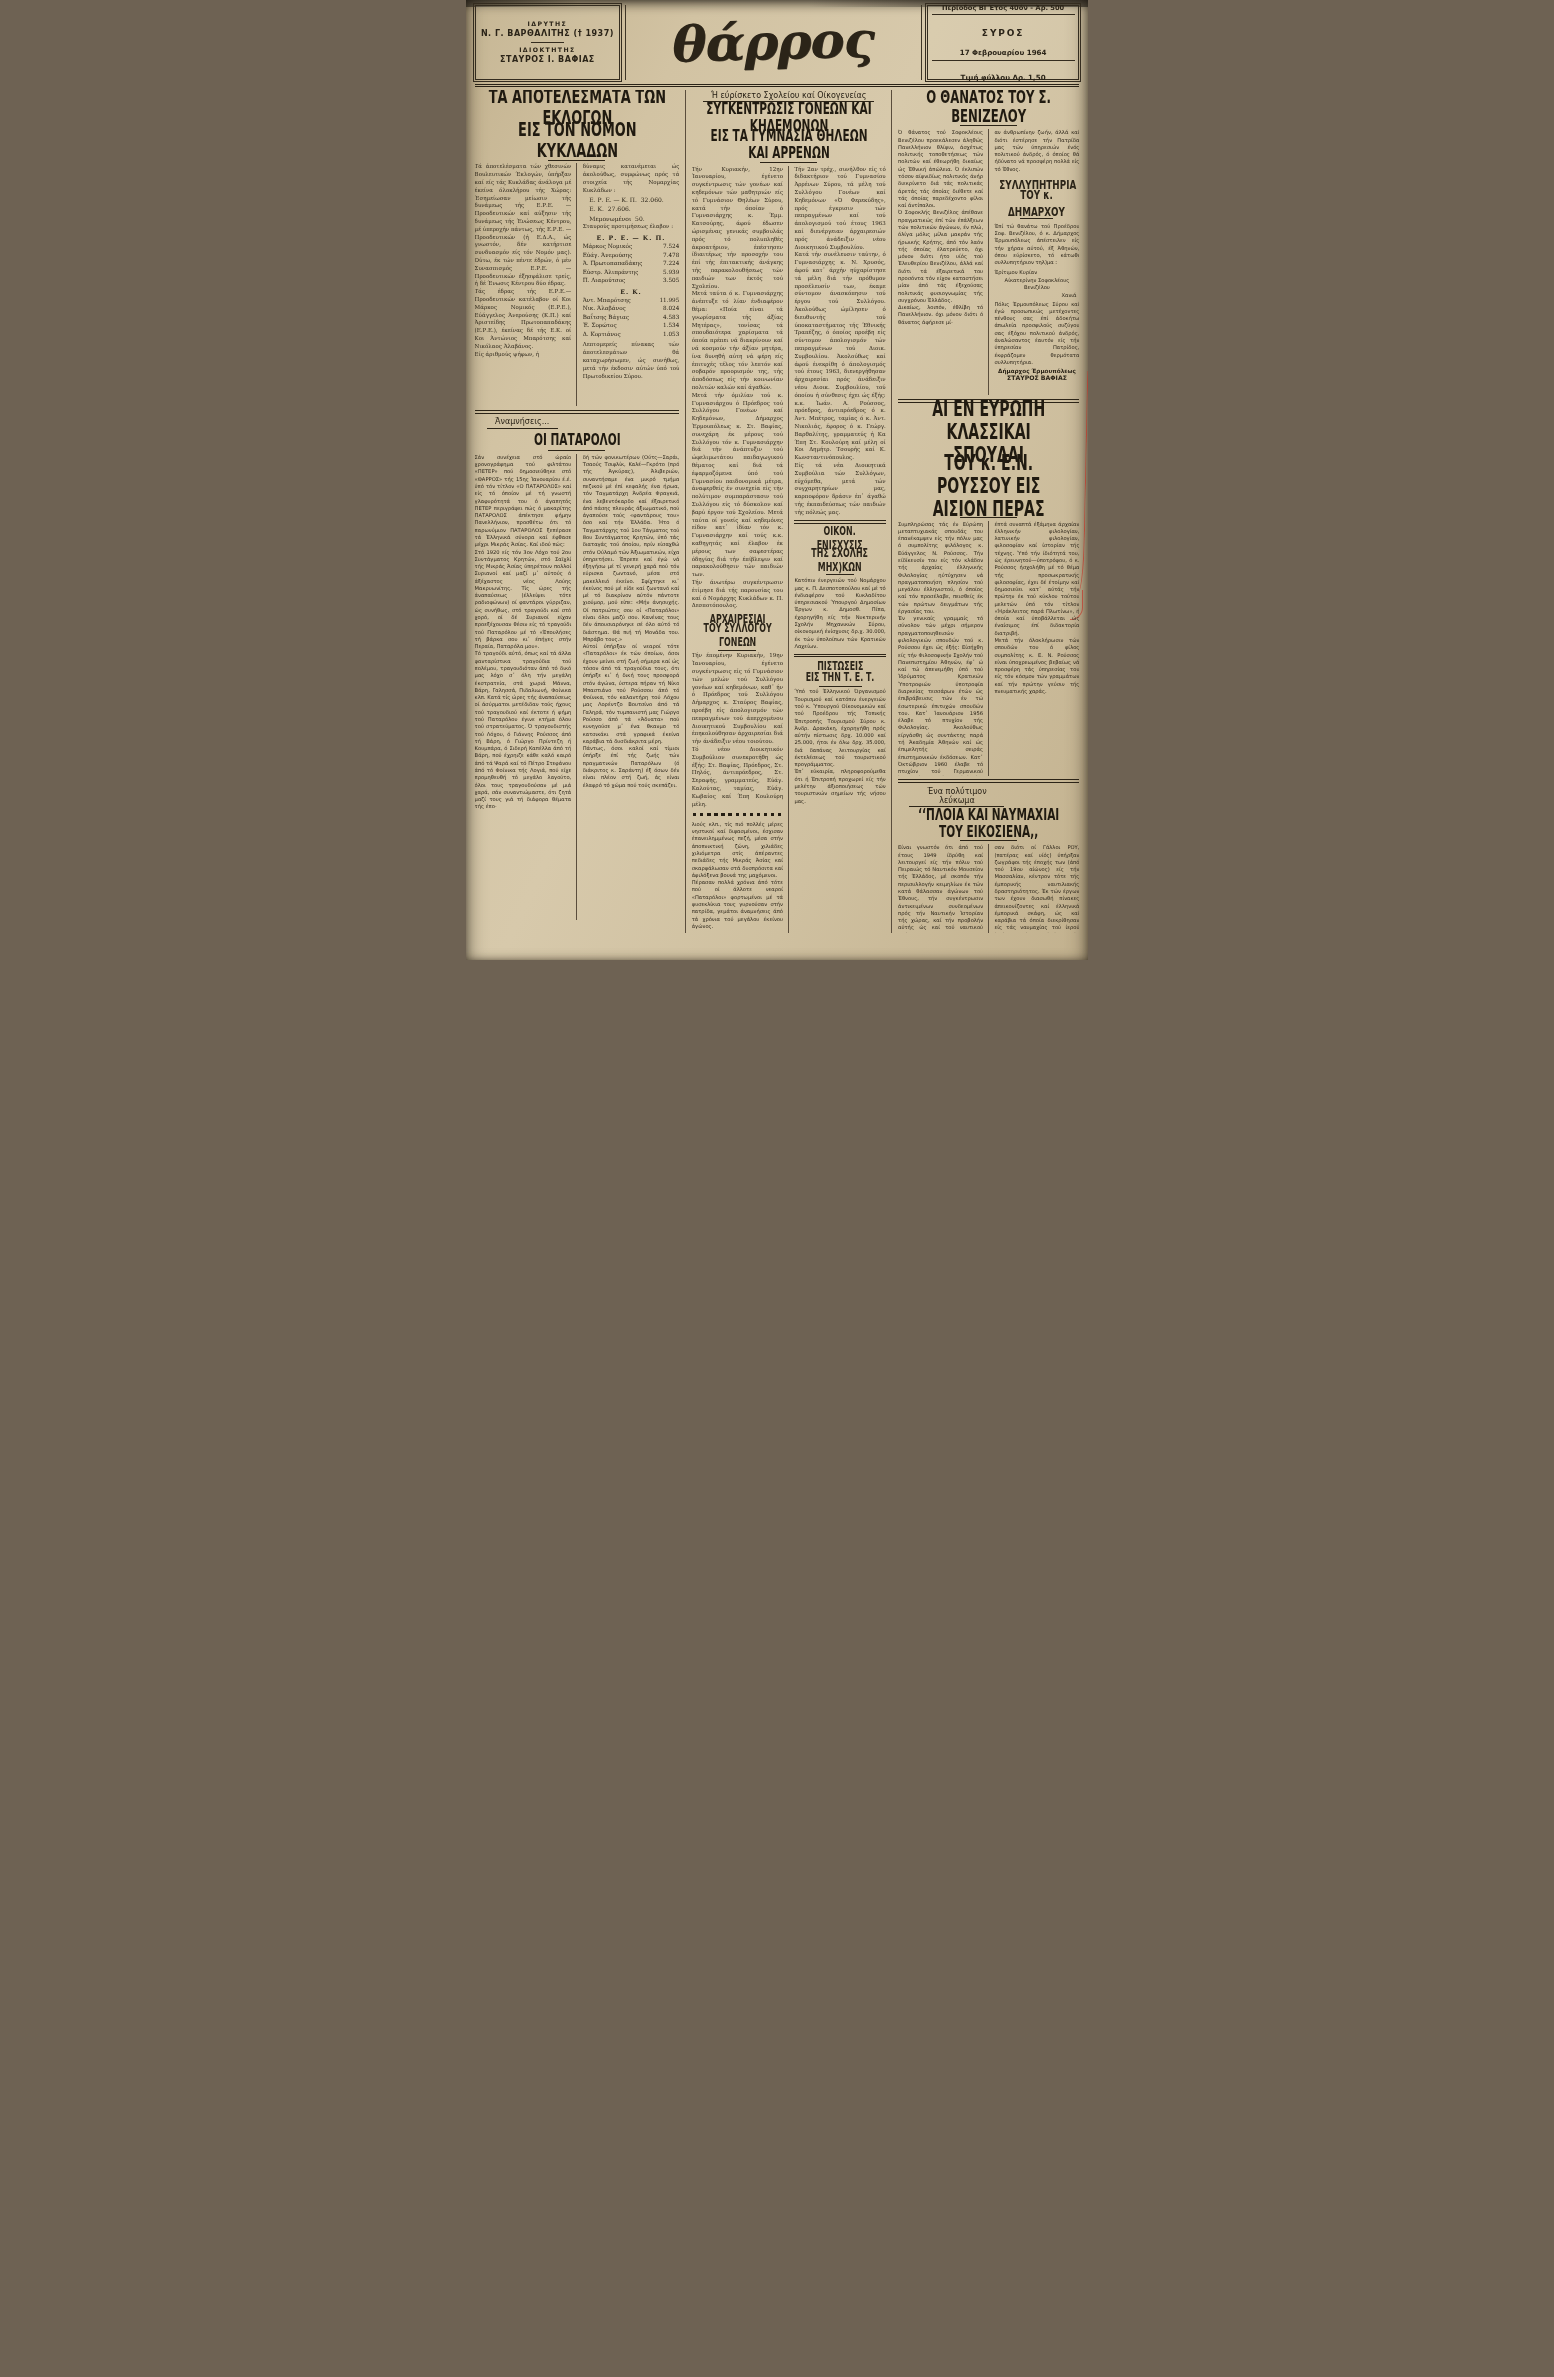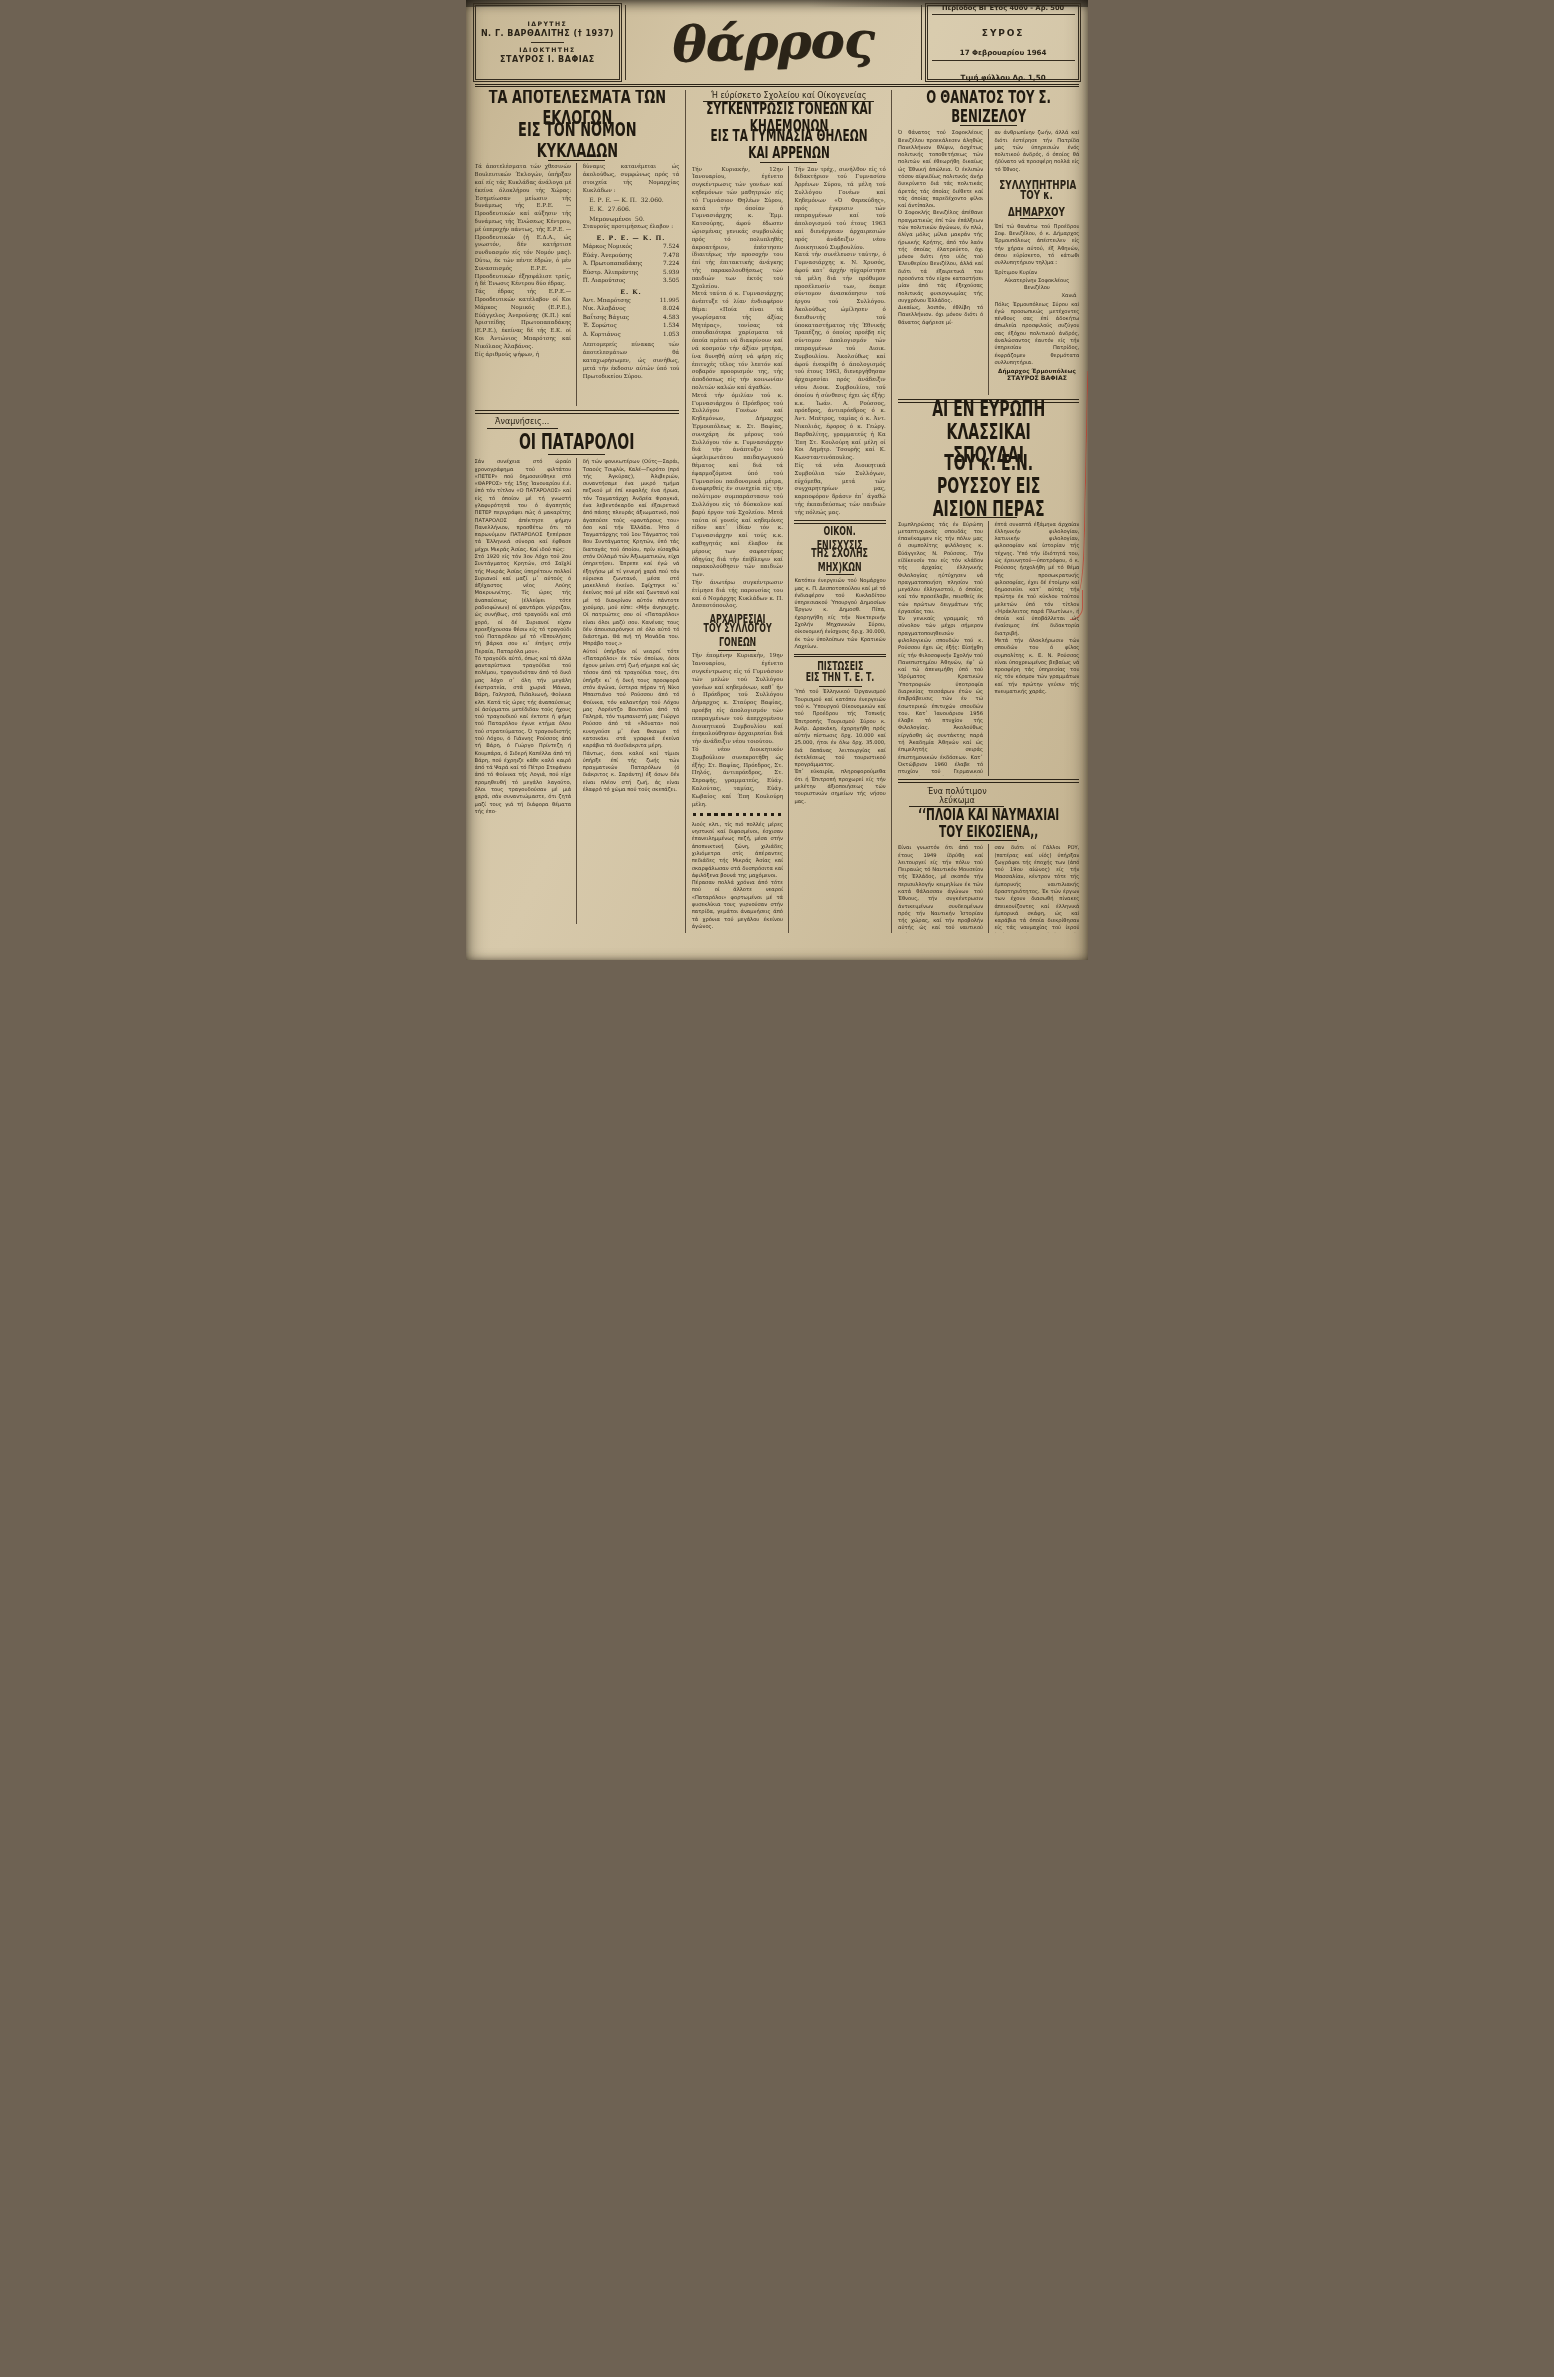--- a/index.html
+++ b/index.html
@@ -153,21 +153,21 @@
               <div class="vrow">
                   <span class="vn">Δ. Κορτιάνος</span>
                   <span class="vv">1.053</span>
                 </div>
             </div>
             <div class="serif" style="margin-top:2.9px">Λεπτομερείς πίνακας τών άποτελεσμάτων θά καταχωρήσωμεν, ώς συνήθως, μετά τήν έκδοσιν αύτών ύπό τού Πρωτοδικείου Σύρου.</div>
           </div>
         </div>
         <div class="hr2"></div>
         <div class="kick" style="text-align:center;margin-left:12px;width:71px">Άναμνήσεις...</div>
-        <div class="h-big" style="font-size:16px;margin-top:4.8px">
+        <div class="h-big" style="font-size:12px;margin-top:4.8px">
           <span class="squeeze">ΟΙ ΠΑΤΑΡΟΛΟΙ</span>
         </div>
         <div class="rule-s"></div>
         <div class="subcols" style="height:466px">
           <div class="sans">Σάν συνέχεια στό ώραίο χρονογράφημα τού φιλτάτου «ΠΕΤΕΡ» πού δημοσιεύθηκε στό «ΘΑΡΡΟΣ» τής 15ης Ίανουαρίου έ.έ. ύπό τόν τίτλον «Ο ΠΑΤΑΡΟΛΟΣ» καί είς τό όποίον μέ τή γνωστή γλαφυρότητά του ό άγαπητός ΠΕΤΕΡ περιγράφει πώς ό μακαρίτης ΠΑΤΑΡΟΛΟΣ άπέκτησε φήμην Πανελλήνιον, προσθέτω ότι τό παρωνύμιον ΠΑΤΑΡΟΛΟΣ ξεπέρασε τά Έλληνικά σύνορα καί έφθασε μέχρι Μικράς Άσίας. Καί ιδού πώς:
 Στό 1920 είς τόν 3ον Λόχο τού 2ου Συντάγματος Κρητών, στό Σαϊχλί τής Μικράς Άσίας ύπηρέτουν πολλοί Συριανοί καί μαζί μ᾽ αύτούς ό άξέχαστος νέος Λούης Μακρυωνίτης. Τίς ώρες τής άναπαύσεως (έλλείψει τότε ραδιοφώνων) οί φαντάροι γύρριζαν, ώς συνήθως, στό τραγούδι καί στό χορό, οί δέ Συριανοί είχαν προεξέχουσαν θέσιν είς τό τραγούδι τού Παταρόλου μέ τό «Έπουλήσες τή βάρκα σου κι᾽ έπήγες στήν Περαία, Παταρόλα μου».
 Τό τραγούδι αύτό, όπως καί τά άλλα φανταρίστικα τραγούδια τού πολέμου, τραγουδιόταν άπό τό δικό μας λόχο σ᾽ όλη τήν μεγάλη έκστρατεία, στά χωριά Μάννα, Βάρη, Γαλησσά, Πιδαλιωνή, Φοίνικα κλπ. Κατά τίς ώρες τής άναπαύσεως οί άσύρματοι μετέδιδαν τούς ήχους τού τραγουδιού καί έκτοτε ή φήμη τού Παταρόλου έγινε κτήμα όλου τού στρατεύματος. Ό τραγουδιστής τού Λόχου, ό Γιάννης Ρούσσος άπό τή Βάρη, ό Γιώργο Πρίντεζη ή Κουμπάρα, ό Σιδερή Καπέλλα άπό τή Βάρη, πού έχρηιζε κάθε καλό καιρό άπό τά Ψαρά καί τό Πέτρο Στεφάνου άπό τό Φοίνικα τής Λογιά, πού είχε προμηθευθή τό μεγάλο λαγούτο, όλοι τους τραγουδούσαν μέ μιά χαρά, σάν συναντιώμαστε, ότι ζητά μαζί τους γιά τή διάφορα θέματα τής έπο-</div>
           <div class="sans">δή τών φονικωτέρων (Ούτς—Σαράι, Τσαούς Τσιφλίκ, Καλέ—Γκρότο (πρό τής Άγκύρας), Άλιβεριών, συναντήσαμε ένα μικρό τμήμα πεζικού μέ έπί κεφαλής ένα ήρωα, τόν Ταγματάρχη Άνδρέα Φραγκιά, ένα λεβεντόκαρδο καί έξαιρετικό άπό πάσης πλευράς άξιωματικό, πού άγαπούσε τούς «φαντάρους του» όσο καί τήν Έλλάδα. Ήτο ό Ταγματάρχης τού 1ου Τάγματος τού 8ου Συντάγματος Κρητών, ύπό τάς διαταγάς τού όποίου, πρίν είσαχθώ στόν Ούλαμό τών Άξιωματικών, είχα ύπηρετήσει. Έπρεπε καί έγώ νά έξηγήσω μέ τί γενερή χαρά πού τόν εύρισκα ζωντανό, μέσα στό μακελλειό έκείνο. Σφίχτηκε κι᾽ έκείνος πού μέ είδε καί ζωντανό καί μέ τό διακρίνον αύτόν πάντοτε χιούμορ, μού είπε: «Μήν άνησυχής. Οί πατριώτες σου οί «Παταρόλοι» είναι όλοι μαζύ σου. Κανένας τους δέν άπουσιαρόνηκε σέ όλο αύτό τό διάστημα. Θά πιή τή Μονάδα του. Μπράβο τους.»
 Αύτοί ύπήρξαν οί νεαροί τότε «Παταρόλοι» έκ τών όποίων, όσοι έχουν μείνει στή ζωή σήμερα καί ώς τόσον άπό τά τραγούδια τους, ότι ύπήρξε κι᾽ ή δική τους προσφορά στόν άγώνα, ύστερα πήραν τή Νίκο Μπαστιάνο τού Ρούσσου άπό τό Φοίνικα, τόν καλαντήρη τού Λόχου μας Λορέντζο Βουτσίνο άπό τά Γαληρά, τόν τυμπανιστή μας Γιώργο Ρούσσο άπό τά «Άδυατα» πού κυνηγούσε μ᾽ ένα θκανμο τό κατσικάκι στά γραφικά έκείνα καράβια τά δυσδιάκριτα μέρη.
 Πάντως, όσοι καλοί καί τίμιοι ύπήρξε έπί τής ζωής τών πραγματικών Παταρόλων (ό διάκριτος κ. Σαράντη) έξ όσων δέν είναι πλέον στή ζωή, άς είναι έλαφρό τό χώμα πού τούς σκεπάζει.</div>

